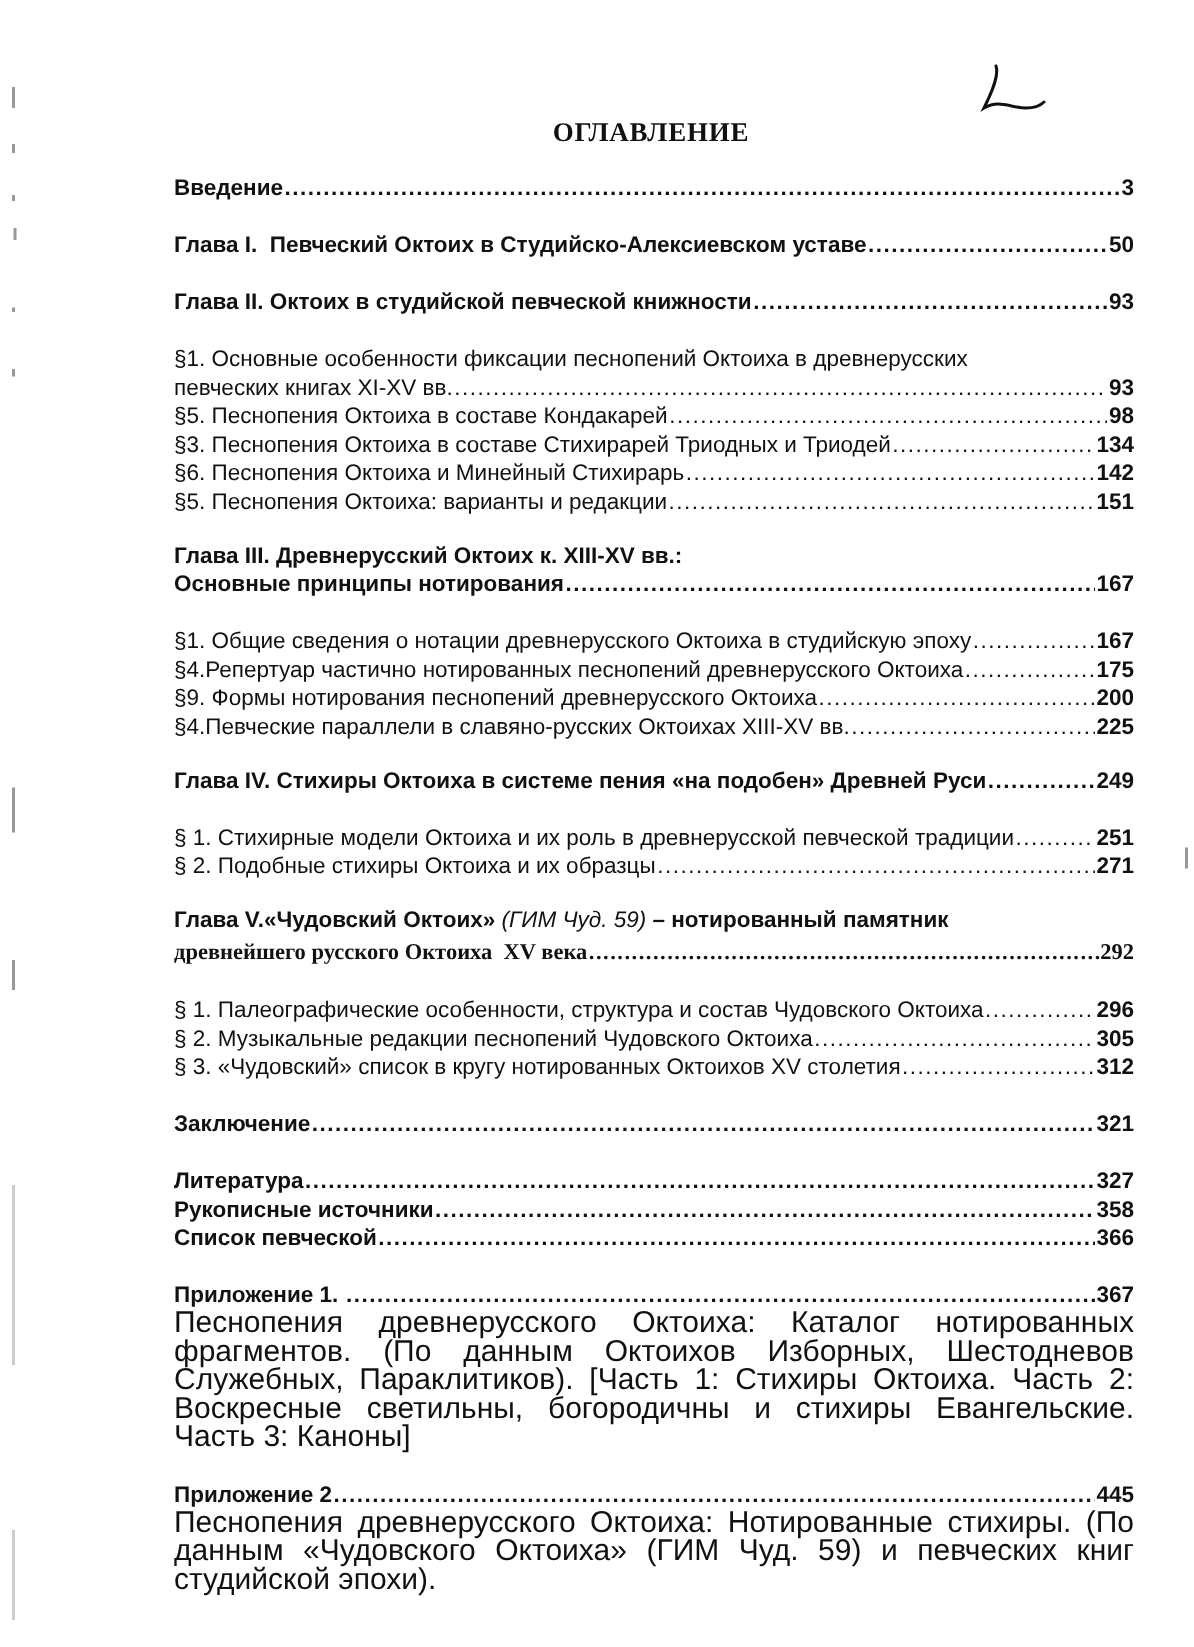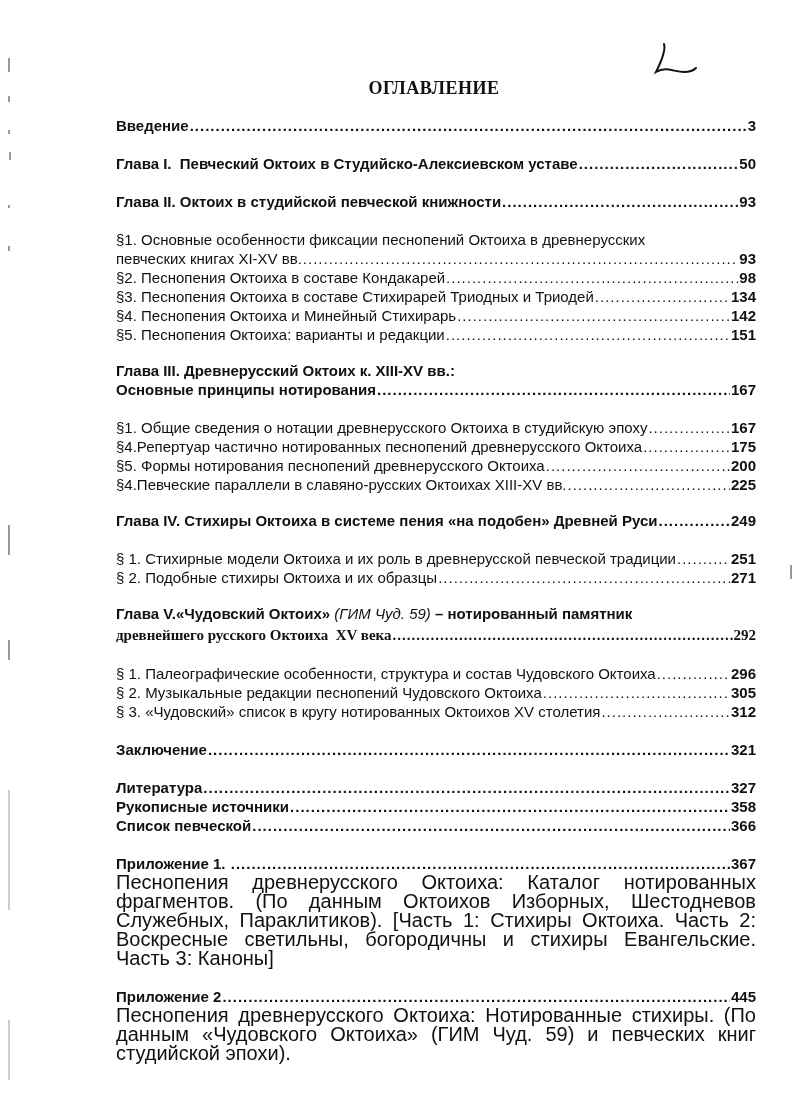--- a/index.html
+++ b/index.html
@@ -140,31 +140,31 @@
     <div>
       <div class="multiline-first">§1. Основные особенности фиксации песнопений Октоиха в древнерусских</div>
       <div class="entry">
         <span class="label">певческих книгах XI-XV вв.</span>
         <span class="dots"></span>
         <span class="page-num">93</span>
       </div>
     </div>
 
     <div class="entry">
-      <span class="label">§2. Песнопения Октоиха в составе Кондакарей</span>
+      <span class="label">§5. Песнопения Октоиха в составе Кондакарей</span>
       <span class="dots"></span>
       <span class="page-num">98</span>
     </div>
     <div class="entry">
       <span class="label">§3. Песнопения Октоиха в составе Стихирарей Триодных и Триодей</span>
       <span class="dots"></span>
       <span class="page-num">134</span>
     </div>
     <div class="entry">
-      <span class="label">§4. Песнопения Октоиха и Минейный Стихирарь</span>
+      <span class="label">§6. Песнопения Октоиха и Минейный Стихирарь</span>
       <span class="dots"></span>
       <span class="page-num">142</span>
     </div>
     <div class="entry">
       <span class="label">§5. Песнопения Октоиха: варианты и редакции</span>
       <span class="dots"></span>
       <span class="page-num">151</span>
     </div>
     <div class="gap-m"></div>
 
@@ -182,21 +182,21 @@
       <span class="label">§1. Общие сведения о нотации древнерусского Октоиха в студийскую эпоху</span>
       <span class="dots"></span>
       <span class="page-num">167</span>
     </div>
     <div class="entry">
       <span class="label">§4.Репертуар частично нотированных песнопений древнерусского Октоиха</span>
       <span class="dots"></span>
       <span class="page-num">175</span>
     </div>
     <div class="entry">
-      <span class="label">§5. Формы нотирования песнопений древнерусского Октоиха</span>
+      <span class="label">§9. Формы нотирования песнопений древнерусского Октоиха</span>
       <span class="dots"></span>
       <span class="page-num">200</span>
     </div>
     <div class="entry">
       <span class="label">§4.Певческие параллели в славяно-русских Октоихах XIII-XV вв.</span>
       <span class="dots"></span>
       <span class="page-num">225</span>
     </div>
     <div class="gap-m"></div>
 

